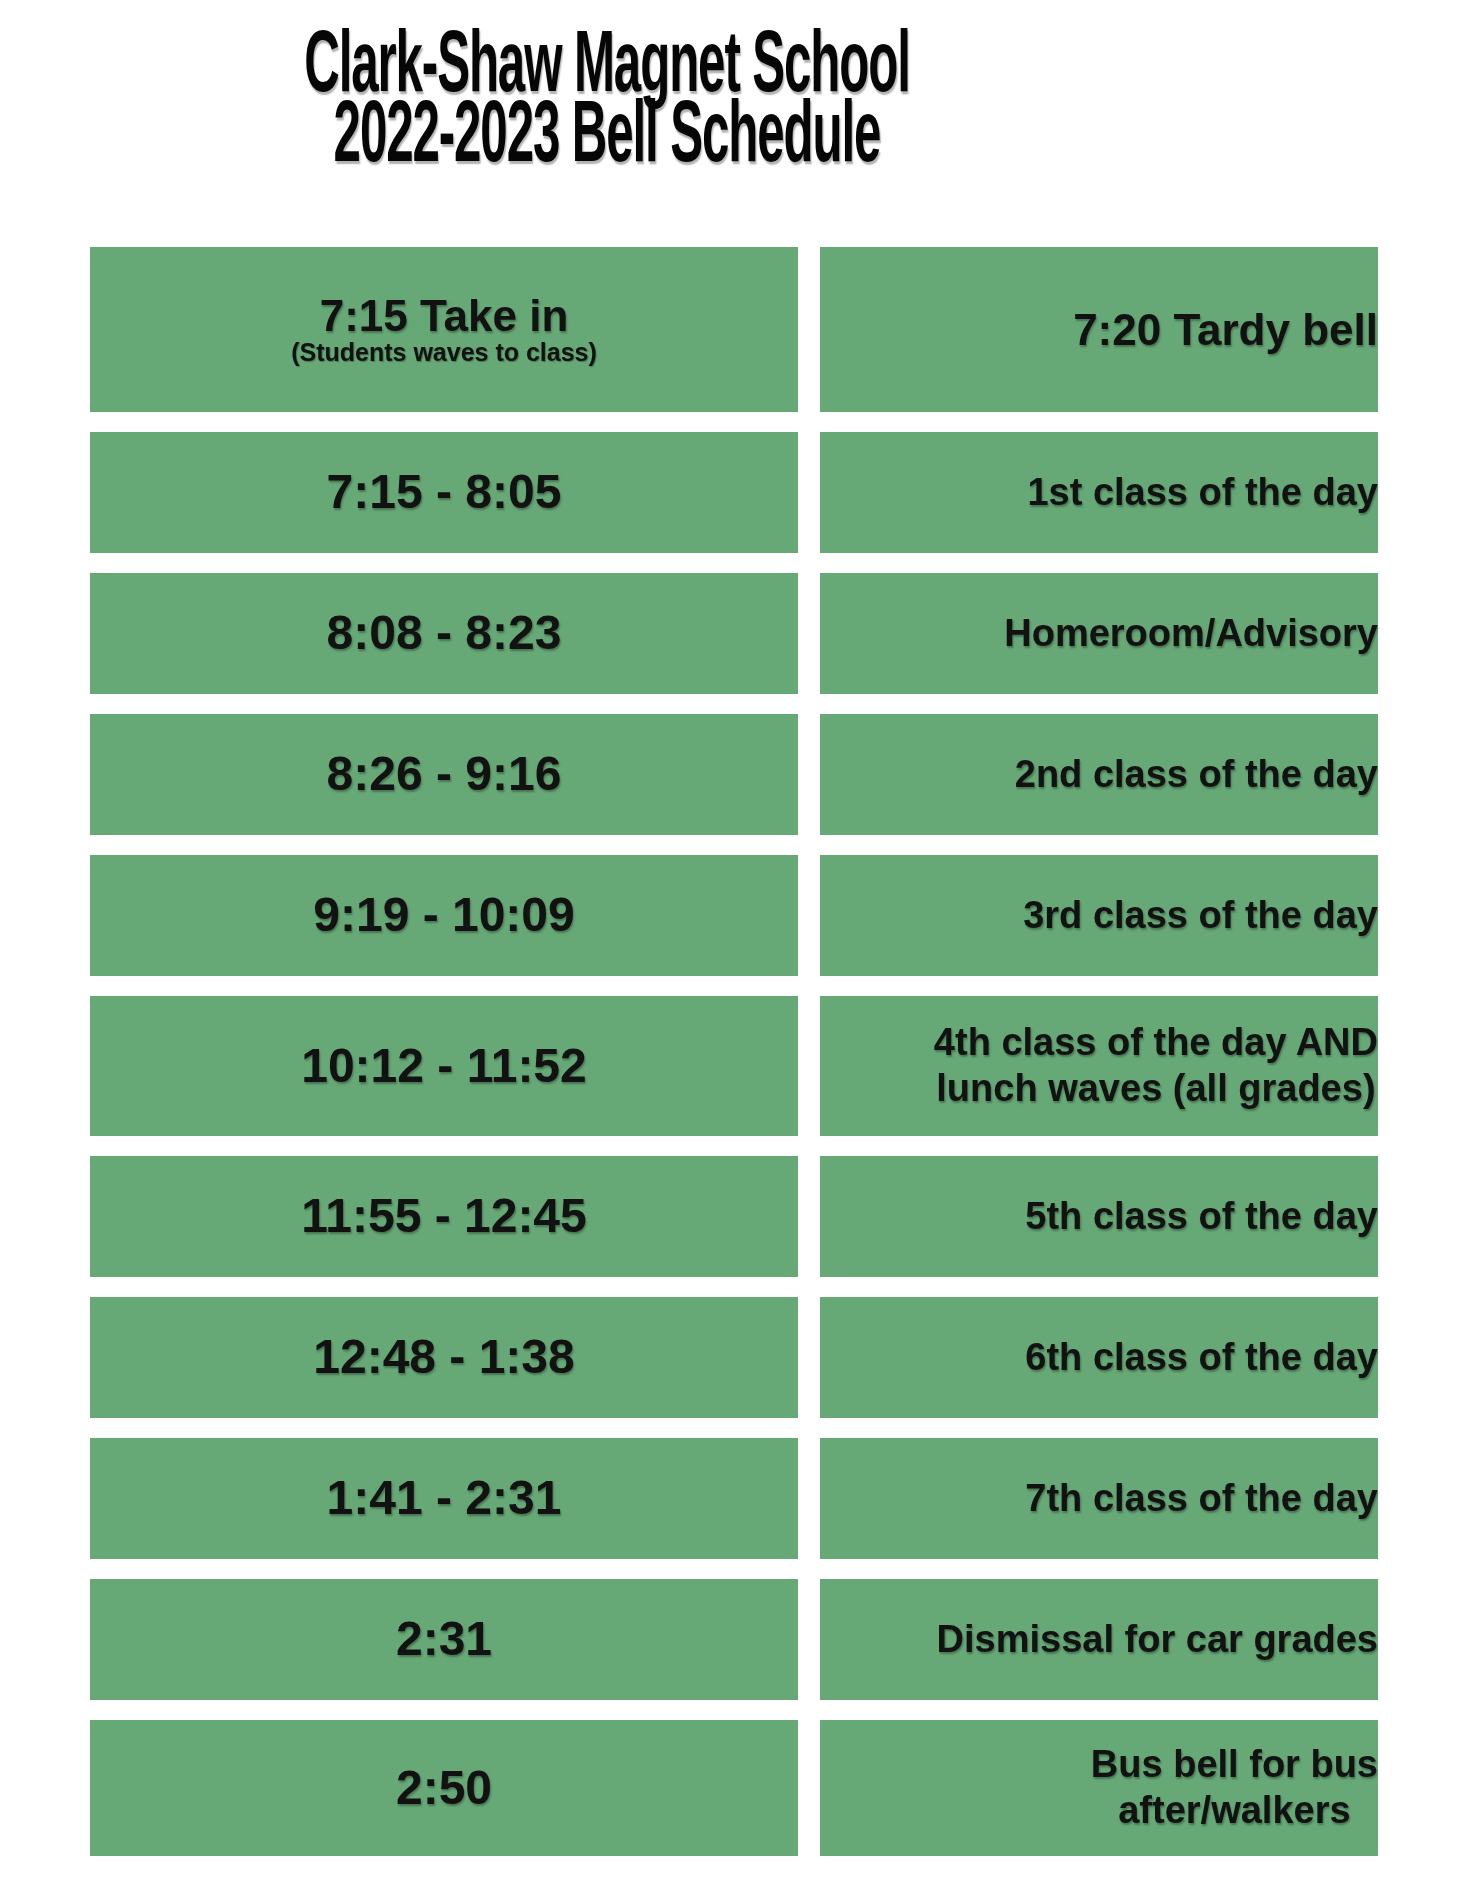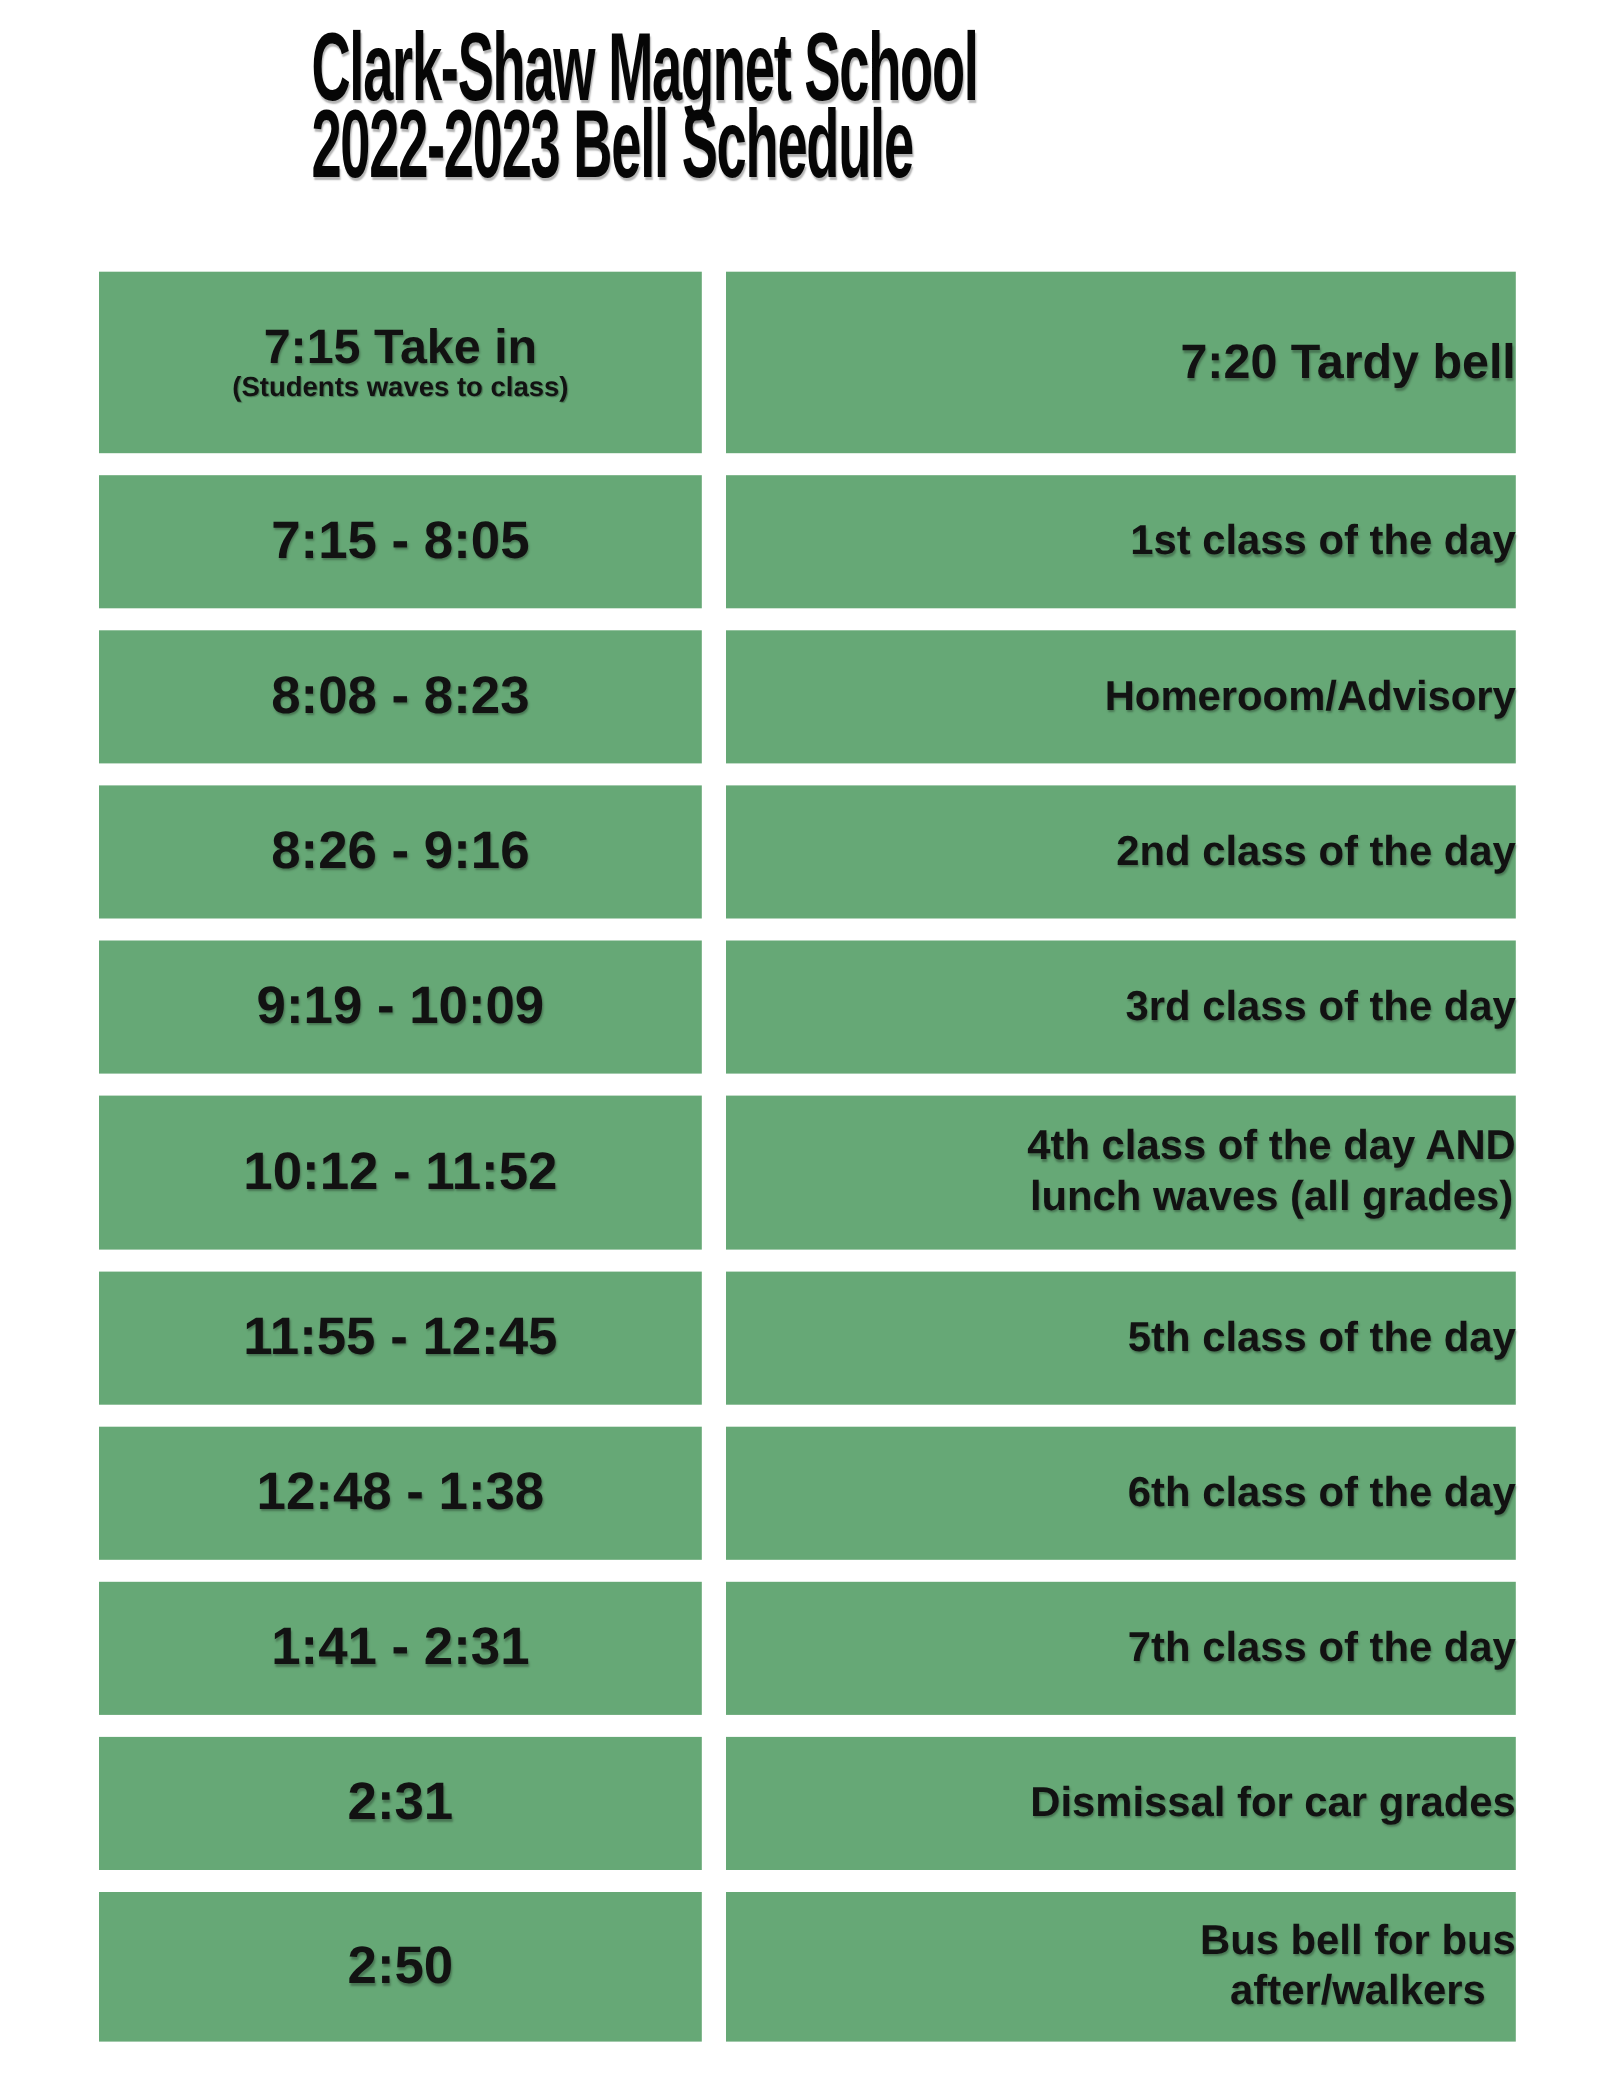--- a/index.html
+++ b/index.html
@@ -8,22 +8,23 @@
     background:#ffffff;
     position:relative;
     font-family:"Liberation Sans","DejaVu Sans",sans-serif;
     color:#121212;
     overflow:hidden;
   }
   :root { --green:#66a876; }
 
   
   .title-block {
-    position:absolute; top:26px; left:16px;
+    position:absolute; top:26px; left:0;
     width:1214px;
+    text-align:center;
   }
   .title-line {
     display:block;
     font-weight:bold;
     font-size:88px;
     line-height:70px;
     letter-spacing:-2px;
     white-space:nowrap;
     transform:scaleX(0.56);
     transform-origin:50% 50%;
@@ -41,21 +42,21 @@
   .schedule-row:nth-child(1)  { height:165px; }
   .schedule-row:nth-child(6)  { height:140px; }
   .schedule-row:nth-child(11) { height:136px; }
 
   .cell {
     background:var(--green);
     display:flex; flex-direction:column;
     align-items:center; justify-content:center;
     text-align:center;
   }
-  .time-cell { width:548px; }
+  .time-cell { width:708px; }
   .desc-cell { flex:1;align-items:flex-end; }
 
   .time-label {
     font-size:48px; font-weight:bold;
     line-height:1.05;
     text-shadow:1px 2px 2px rgba(0,0,0,0.30);
   }
   .schedule-row:nth-child(1) .time-label { font-size:44px; }
 
   .desc-label {

